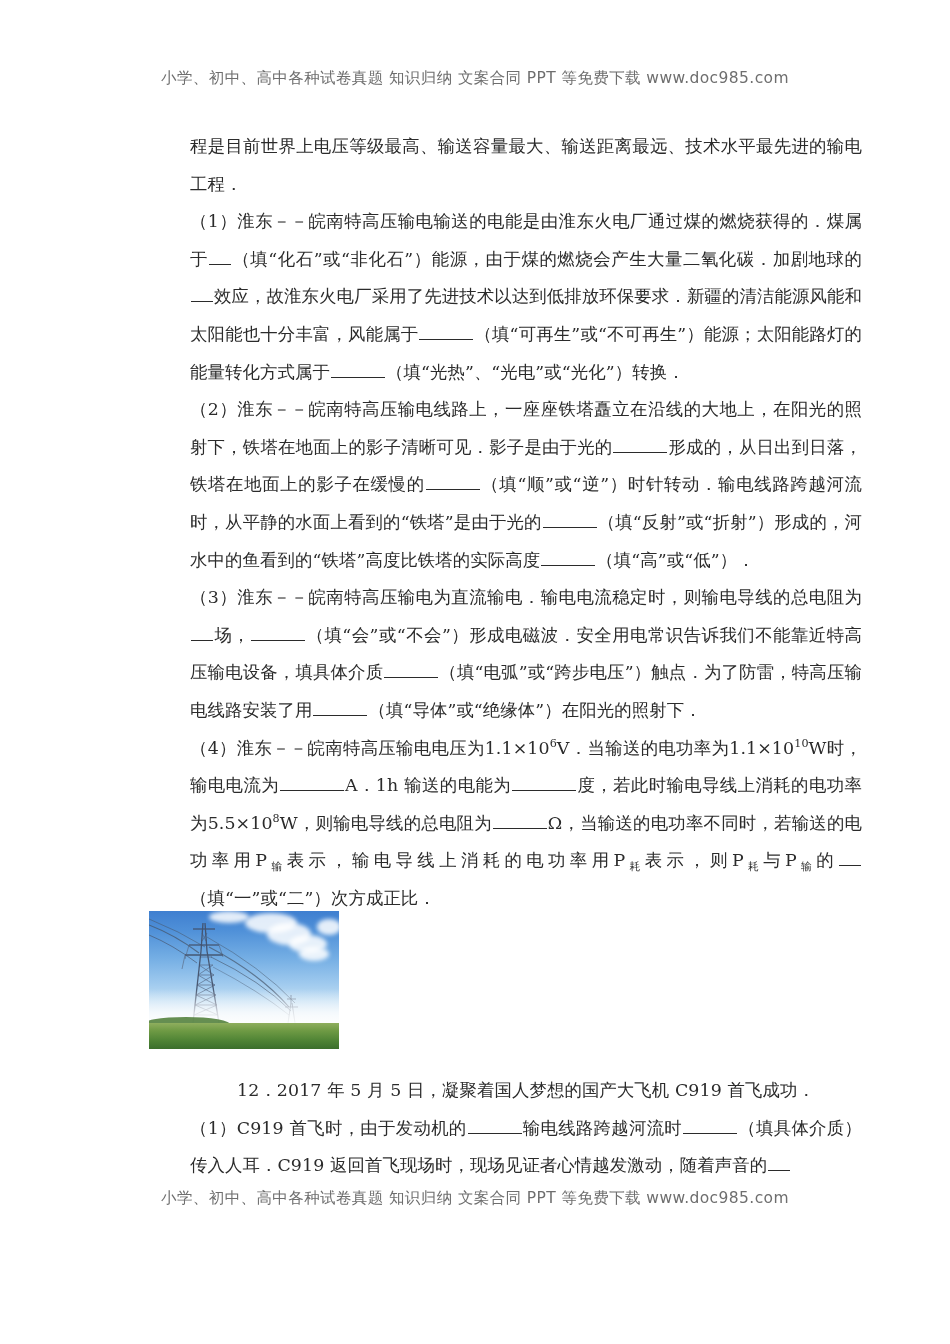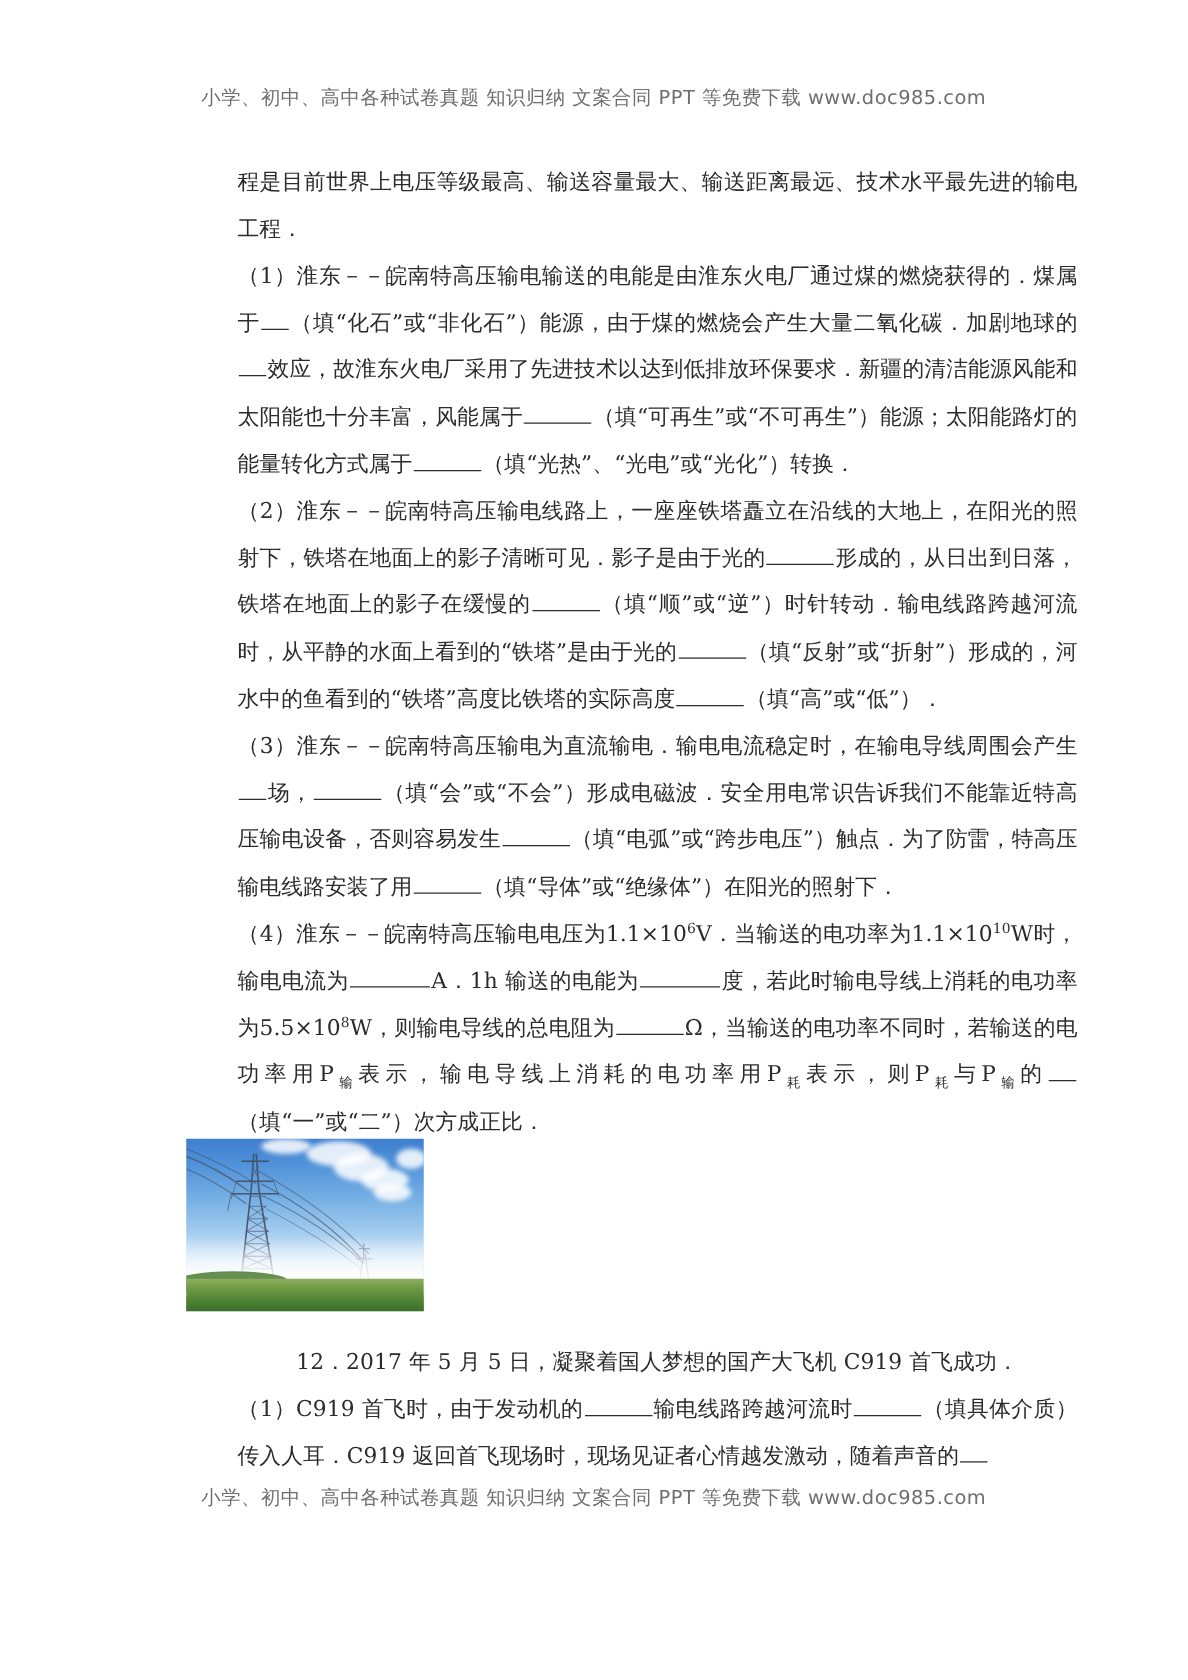--- a/index.html
+++ b/index.html
@@ -156,21 +156,21 @@
   </div>
 
   <div class="body-area">
 
     <p class="para"><span>程是目前世界上电压等级最高、输送容量最大、输送距离最远、技术水平最先进的输电工程．</span></p>
 
     <p class="para"><span>（1）</span><span>淮东－－皖南特高压输电输送的电能是由淮东火电厂通过煤的燃烧获得的．煤属于</span><span class="blank b-sm"></span><span>（填“化石”或“非化石”）能源，由于煤的燃烧会产生大量二氧化碳．加剧地球的</span><span class="blank b-sm"></span><span>效应，故淮东火电厂采用了先进技术以达到低排放环保要求．新疆的清洁能源风能和太阳能也十分丰富，风能属于</span><span class="blank b-md"></span><span>（填“可再生”或“不可再生”）能源；太阳能路灯的能量转化方式属于</span><span class="blank b-md"></span><span>（填“光热”、“光电”或“光化”）转换．</span></p>
 
     <p class="para"><span>（2）</span><span>淮东－－皖南特高压输电线路上，一座座铁塔矗立在沿线的大地上，在阳光的照射下，铁塔在地面上的影子清晰可见．影子是由于光的</span><span class="blank b-md"></span><span>形成的，从日出到日落，铁塔在地面上的影子在缓慢的</span><span class="blank b-md"></span><span>（填“顺”或“逆”）时针转动．输电线路跨越河流时，从平静的水面上看到的“铁塔”是由于光的</span><span class="blank b-md"></span><span>（填“反射”或“折射”）形成的，河水中的鱼看到的“铁塔”高度比铁塔的实际高度</span><span class="blank b-md"></span><span>（填“高”或“低”）．</span></p>
 
-    <p class="para"><span>（3）</span><span>淮东－－皖南特高压输电为直流输电．输电电流稳定时，在输电导线周围会产生</span><span class="blank b-sm"></span><span>场，</span><span class="blank b-md"></span><span>（填“会”或“不会”）形成电磁波．安全用电常识告诉我们不能靠近特高压输电设备，否则容易发生</span><span class="blank b-md"></span><span>（填“电弧”或“跨步电压”）触点．为了防雷，特高压输电线路安装了用</span><span class="blank b-md"></span><span>（填“导体”或“绝缘体”）在阳光的照射下．</span></p>
+    <p class="para"><span>（3）</span><span>淮东－－皖南特高压输电为直流输电．输电电流稳定时，则输电导线的总电阻为</span><span class="blank b-sm"></span><span>场，</span><span class="blank b-md"></span><span>（填“会”或“不会”）形成电磁波．安全用电常识告诉我们不能靠近特高压输电设备，填具体介质</span><span class="blank b-md"></span><span>（填“电弧”或“跨步电压”）触点．为了防雷，特高压输电线路安装了用</span><span class="blank b-md"></span><span>（填“导体”或“绝缘体”）在阳光的照射下．</span></p>
 
     <p class="para"><span>（4）</span><span>淮东－－皖南特高压输电电压为</span><span class="latin">1.1×10</span><sup class="sci">6</sup><span class="latin">V．</span><span>当输送的电功率为</span><span class="latin">1.1×10</span><sup class="sci">10</sup><span class="latin">W</span><span>时，输电电流为</span><span class="blank b-lg"></span><span class="latin">A．</span><span>1h 输送的电能为</span><span class="blank b-lg"></span><span>度，若此时输电导线上消耗的电功率为</span><span class="latin">5.5×10</span><sup class="sci">8</sup><span class="latin">W，</span><span>则输电导线的总电阻为</span><span class="blank b-md"></span><span class="latin">Ω，</span><span>当输送的电功率不同时，若输送的电功率用</span><span class="latin">P</span><sub class="sci">输</sub><span>表示，输电导线上消耗的电功率用</span><span class="latin">P</span><sub class="sci">耗</sub><span>表示，则</span><span class="latin">P</span><sub class="sci">耗</sub><span>与</span><span class="latin">P</span><sub class="sci">输</sub><span>的</span><span class="blank b-sm"></span><span>（填“一”或“二”）次方成正比．</span></p>
 
   </div>
 
   <div class="figure-wrap">
     <div class="photo">
       <div class="cloud c5"></div>
       <div class="cloud c1"></div>
       <div class="cloud c2"></div>

